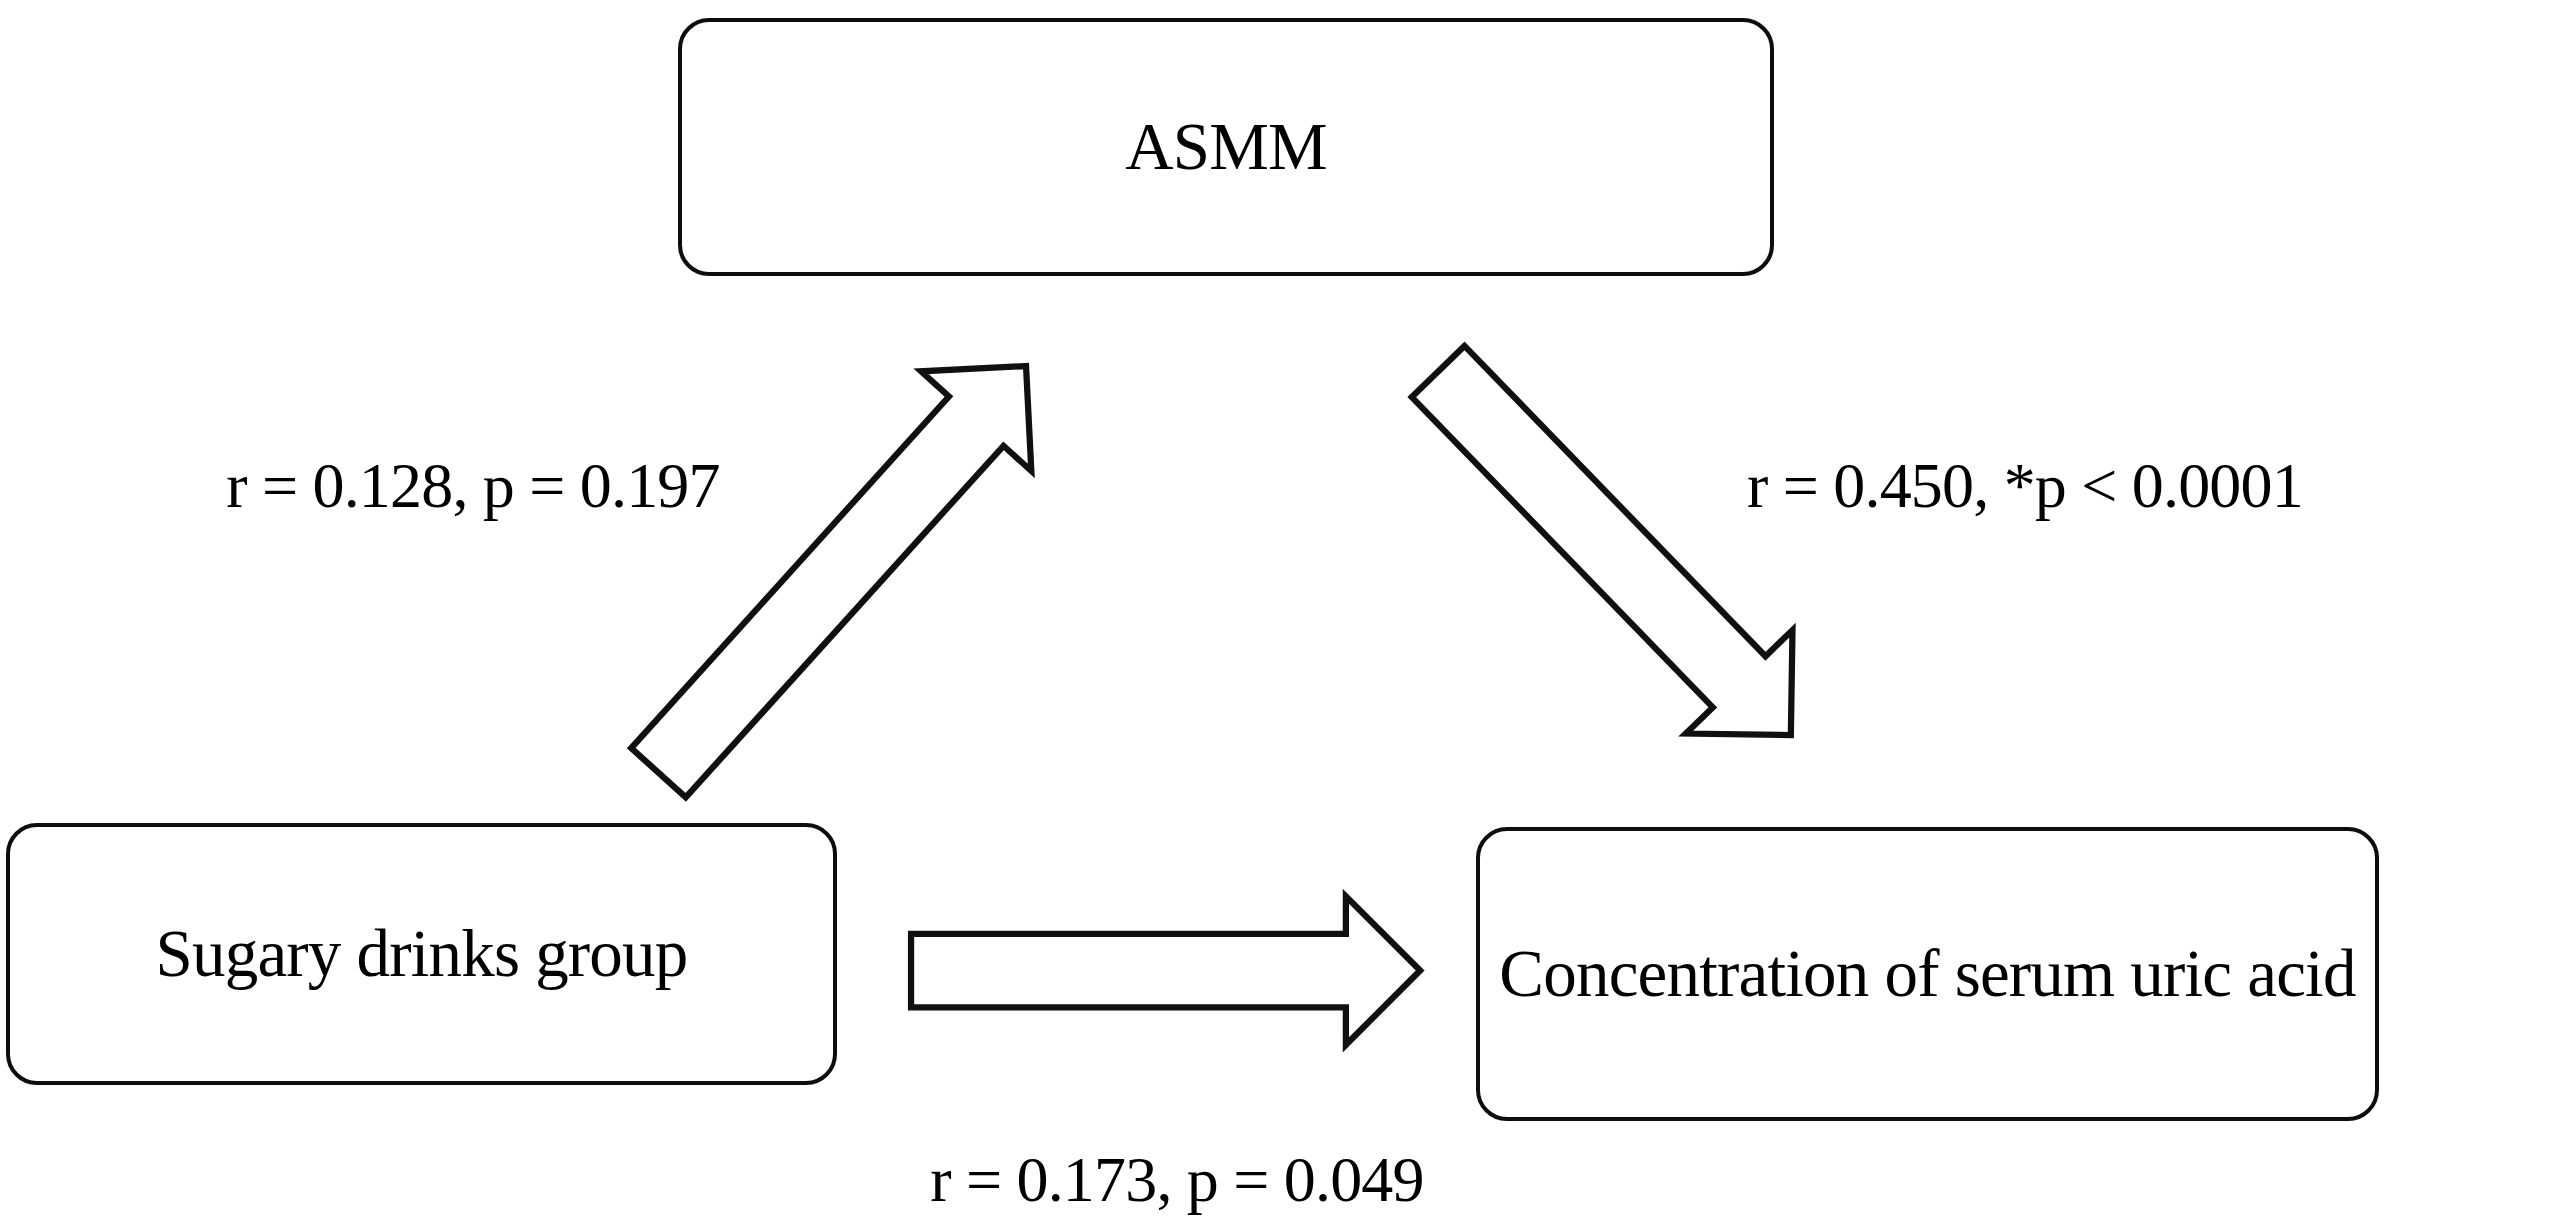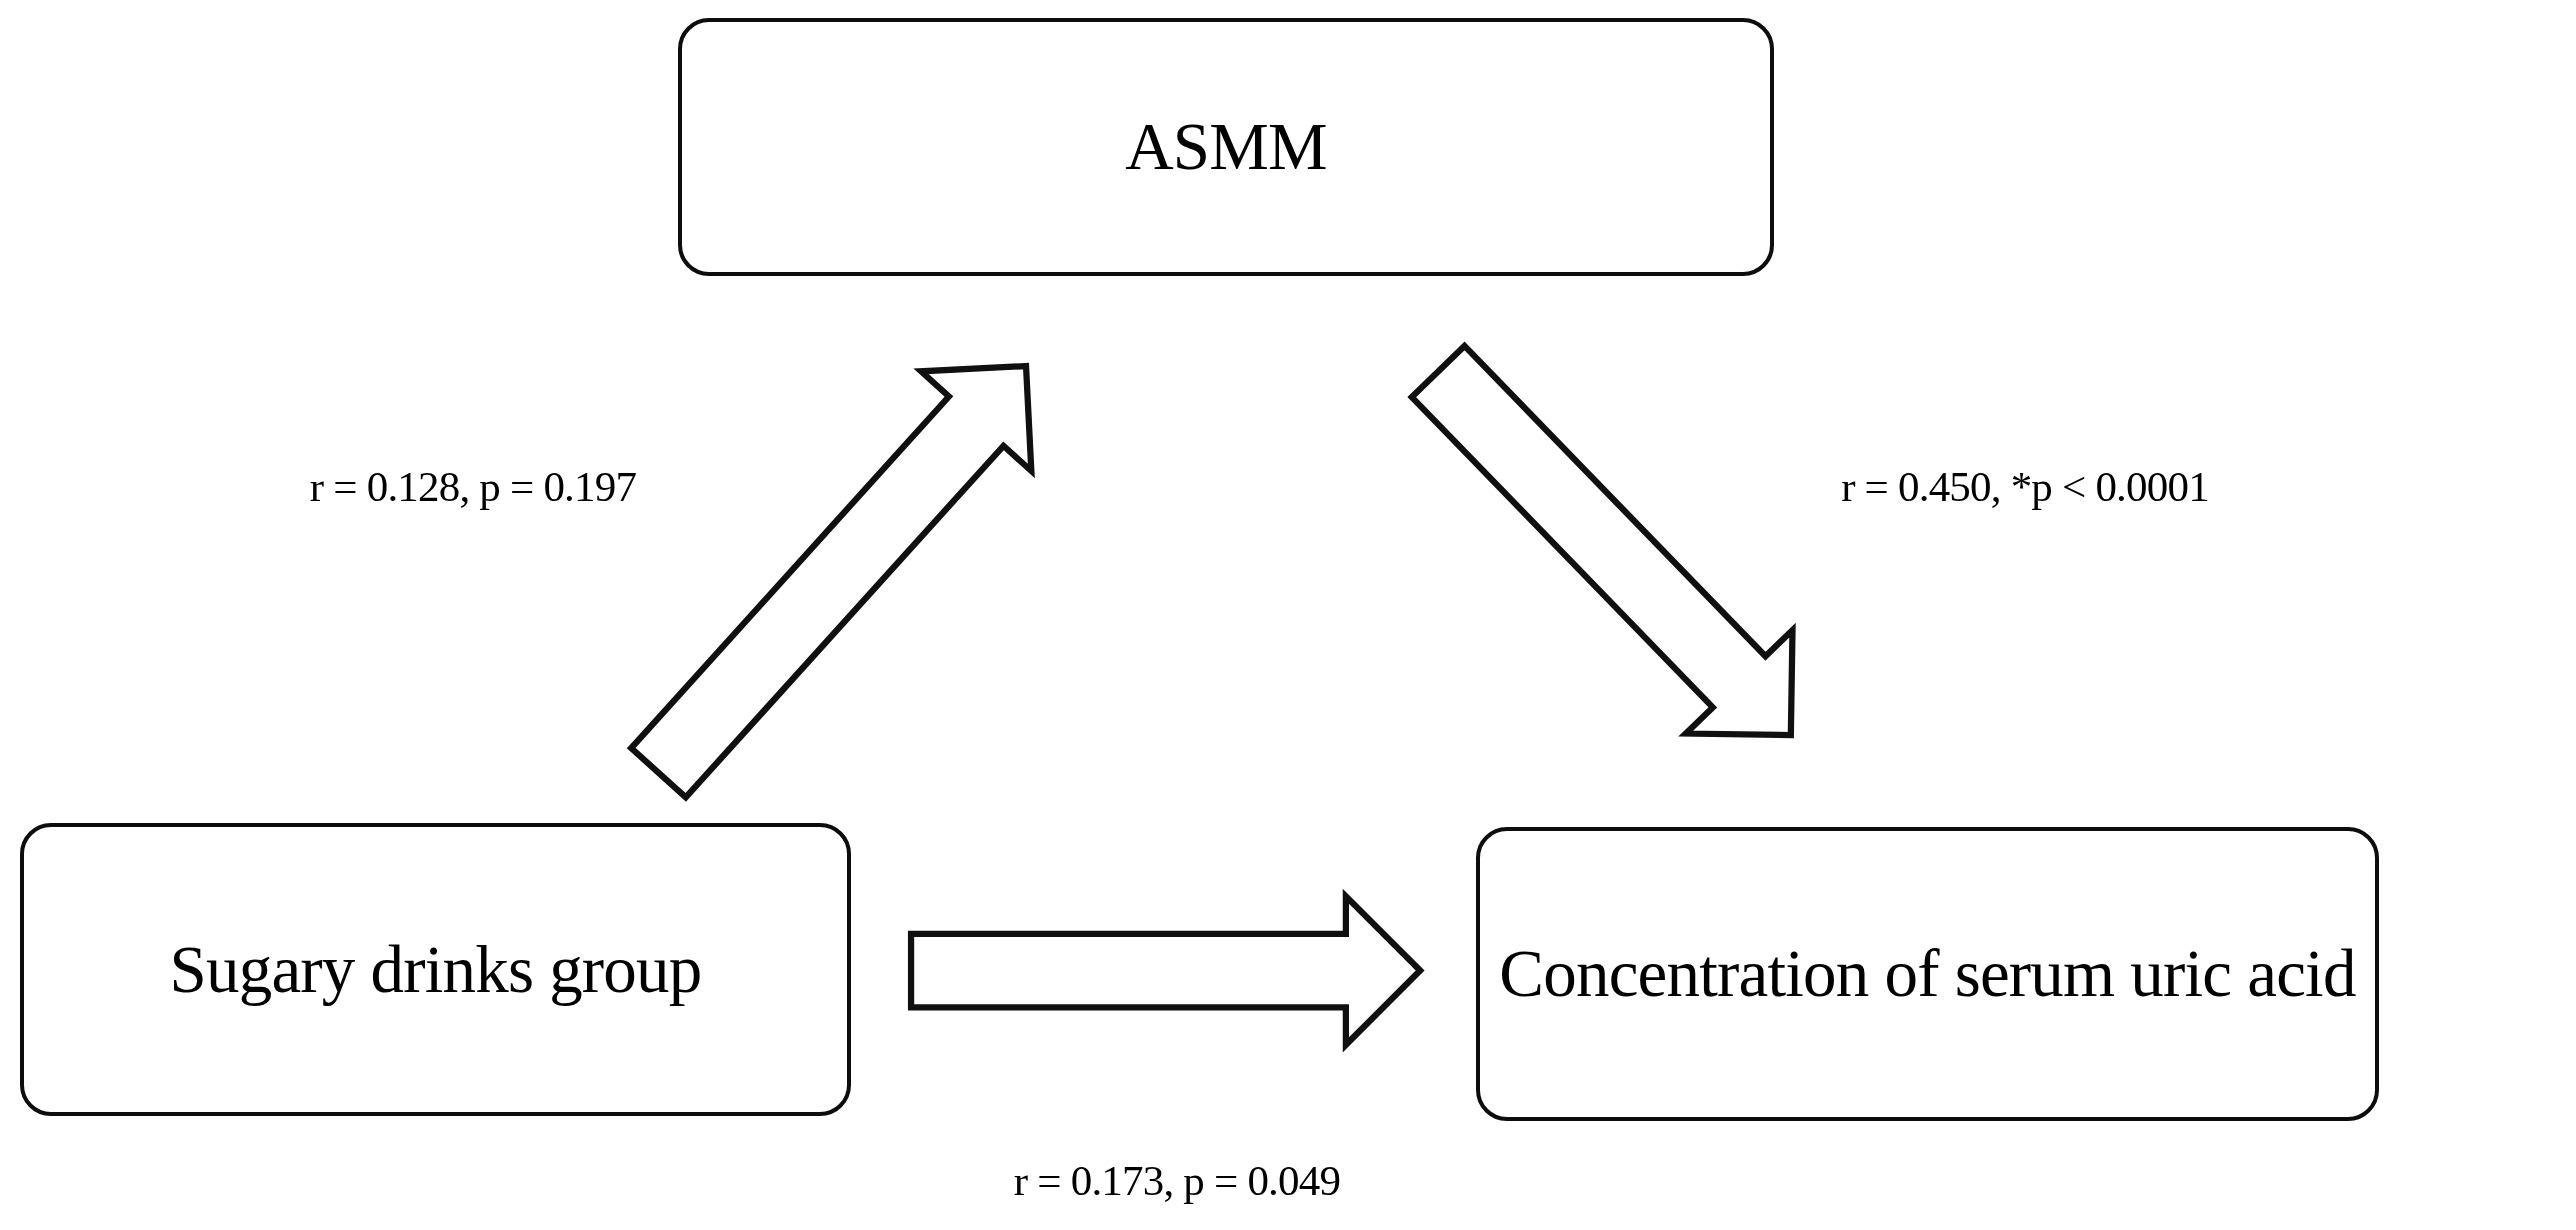--- a/index.html
+++ b/index.html
@@ -34,25 +34,25 @@
     justify-content: center;
     text-align: center;
   }
   .node-label {
     font-size: 67px;
     line-height: 1.1;
     letter-spacing: -0.8px;
     white-space: nowrap;
   }
   .node-mediator  { left: 678px;  top: 18px;   width: 1096px; height: 258px; }
-  .node-exposure  { left: 20px;   top: 823px; width: 831px; height: 293px; }
+  .node-exposure  { left: 6px;   top: 823px; width: 831px; height: 262px; }
   .node-outcome   { left: 1476px; top: 827px; width: 903px; height: 294px; }
   .edge-label {
     position: absolute;
-    font-size: 43px;
+    font-size: 64px;
     letter-spacing: -0.8px;
     white-space: nowrap;
     transform: translate(-50%, -50%);
   }
   .edge-label-a { left: 473px;  top: 486px; }
   .edge-label-b { left: 2025px; top: 486px; }
   .edge-label-c { left: 1177px; top: 1180px; }
   .arrow-path {
     fill: #ffffff;
     stroke: #101010;

